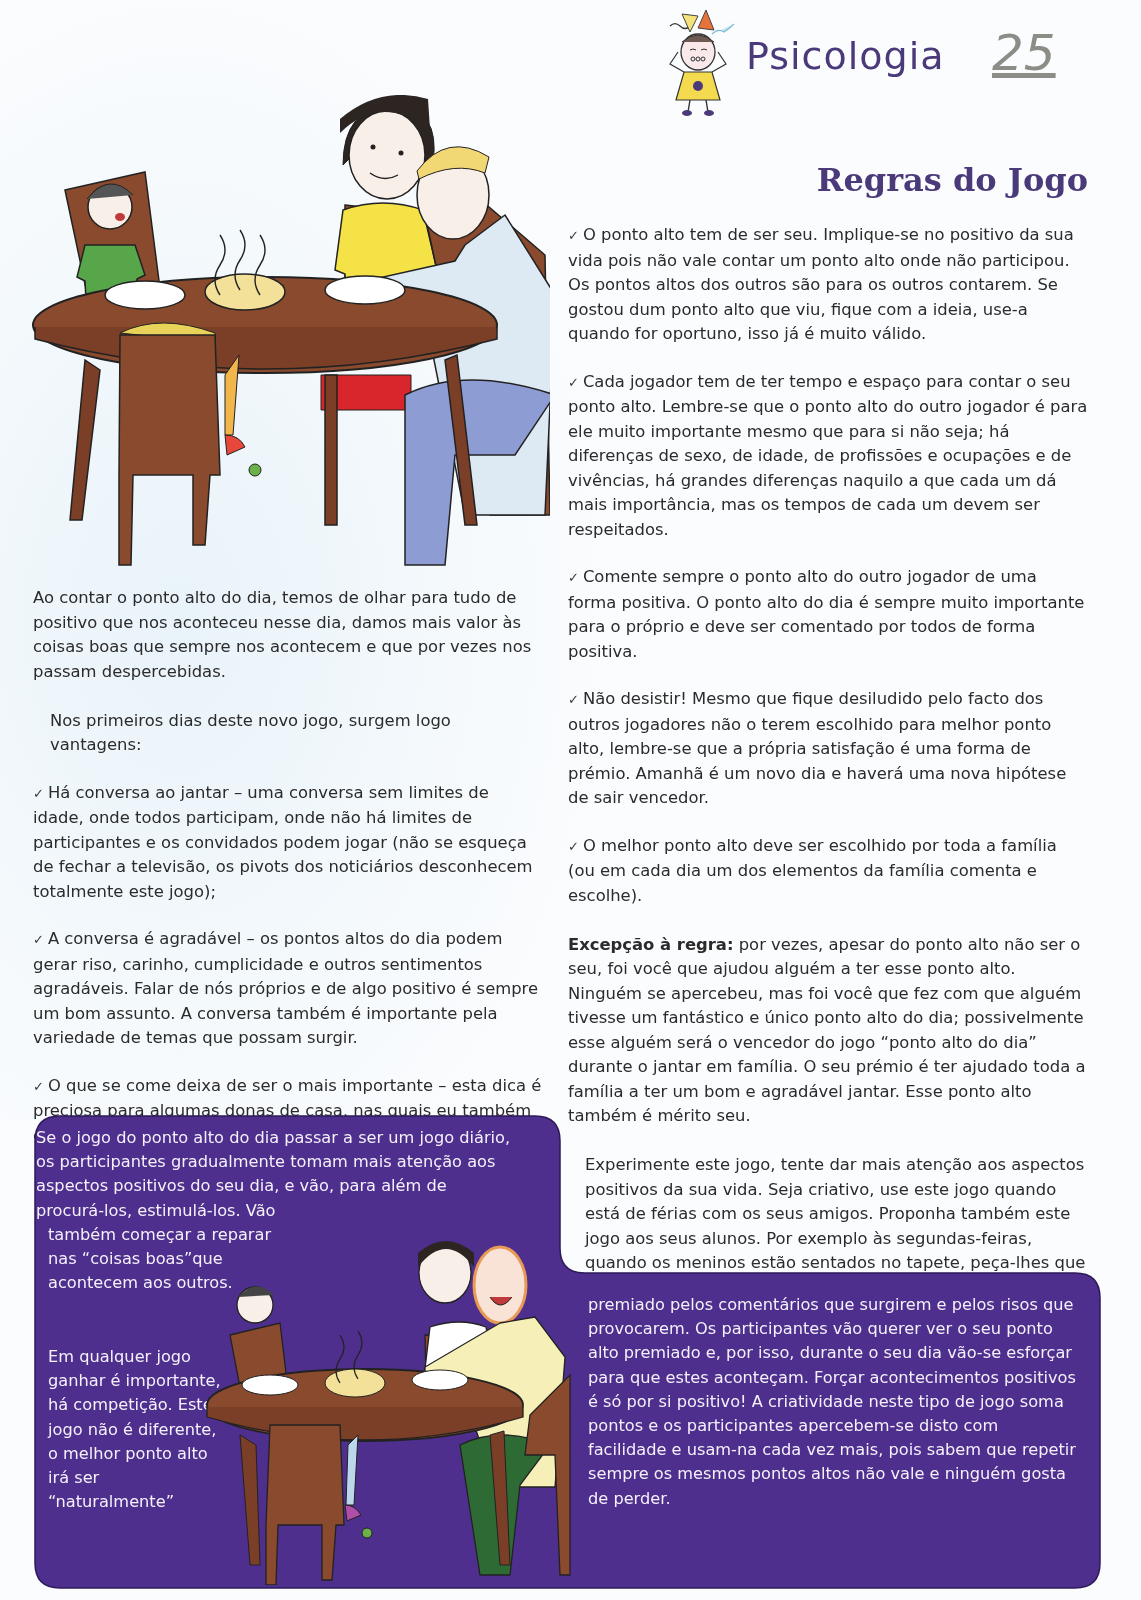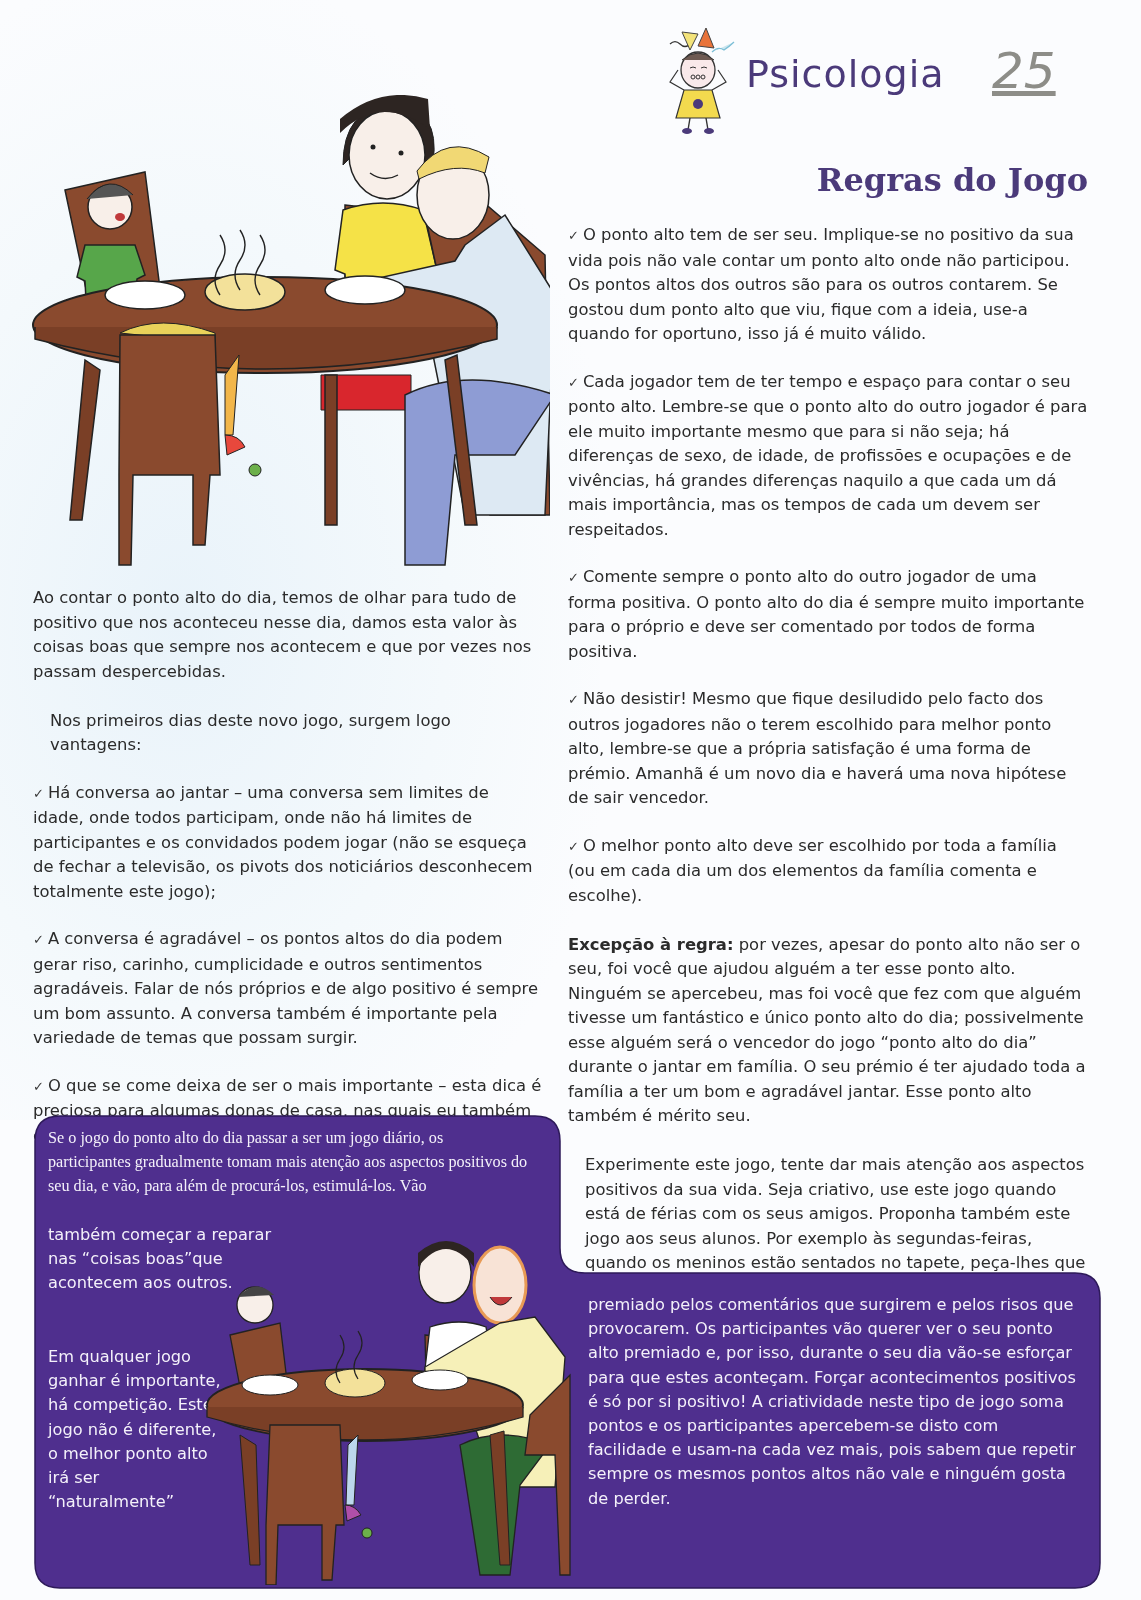--- a/index.html
+++ b/index.html
@@ -9,21 +9,21 @@
     background: #fbfcfe;
     font-family: "DejaVu Sans", sans-serif;
     color: #2a2a2a;
     overflow: hidden;
   }
   .bg-wash {
     position: absolute; left: 0; top: 0; width: 600px; height: 1120px;
     background: radial-gradient(ellipse at 30% 55%, #e9f3fa 0%, #f4f9fc 45%, rgba(255,255,255,0) 75%);
   }
   
-  .header { position: absolute; left: 660px; top: 24px; width: 460px; height: 110px; }
+  .header { position: absolute; left: 660px; top: 6px; width: 460px; height: 110px; }
   .mascot { position: absolute; left: 0; top: 0; width: 80px; height: 110px; }
   .section-title {
     position: absolute; left: 86px; top: 28px;
     font-family: "DejaVu Sans", sans-serif;
     font-size: 38px; color: #4b3a7a; letter-spacing: 1px;
   }
   .page-number {
     position: absolute; left: 332px; top: 18px;
     font-family: "DejaVu Sans", sans-serif;
     font-style: italic; font-size: 50px; color: #8d8d88; text-decoration: underline;
@@ -46,21 +46,21 @@
   .bullet { display: block; margin-top: 23px; }
   .check { color: #3a3a3a; font-size: 13px; margin-right: 4px; }
   .bold { font-weight: bold; }
   
   .purple-box { position: absolute; left: 0; top: 0; width: 1141px; height: 1600px; pointer-events: none; }
   .purple-text {
     position: absolute; color: #f4f1fa;
     font-family: "DejaVu Sans", sans-serif;
     font-size: 16.2px; line-height: 24.2px;
   }
-  .purple-left-top { left: 48px; top: 1126px; width: 480px; font-family: Liberation Serif, serif; }
+  .purple-left-top { left: 36px; top: 1126px; width: 480px; }
   .purple-left-narrow { left: 48px; top: 1223px; width: 240px; }
   .purple-left-bottom { left: 48px; top: 1345px; width: 180px; }
   .purple-right { left: 588px; top: 1293px; width: 490px; }
   .illustration-bottom { position: absolute; left: 200px; top: 1225px; width: 395px; height: 360px; }
 </style>
 </head>
 <body>
 
 <div class="bg-wash"></div>
 
@@ -122,21 +122,21 @@
   <path d="M195 140 q10 15 0 30 q-10 15 0 30 M215 135 q10 15 0 30 q-10 15 0 30 M235 140 q10 15 0 30 q-10 15 0 30" stroke="#222" fill="none" stroke-width="1.4"></path>
 
   <path d="M95 238 q40 -20 95 0 l0 10 z" fill="#e9d25a" stroke="#222"></path>
   <path d="M95 240 l95 0 l5 140 l-10 0 l-5 70 l-12 0 l0 -70 l-60 0 l-2 90 l-12 0 l0 -90 z" fill="#8a4a2e" stroke="#222" stroke-width="1.5"></path>
   <path d="M200 280 l14 -20 l-6 80 l-8 0 z" fill="#f2b64a" stroke="#222"></path>
   <path d="M200 340 q14 0 20 12 l-18 8 z" fill="#e8483c" stroke="#222"></path>
   <circle cx="230" cy="375" r="6" fill="#6cb04a" stroke="#222"></circle>
 </svg>
 
 <div class="left-col text">
-  <p class="para">Ao contar o ponto alto do dia, temos de olhar para tudo de positivo que nos aconteceu nesse dia, damos esta valor às coisas boas que sempre nos acontecem e que por vezes nos passam despercebidas.</p>
+  <p class="para">Ao contar o ponto alto do dia, temos de olhar para tudo de positivo que nos aconteceu nesse dia, damos mais valor às coisas boas que sempre nos acontecem e que por vezes nos passam despercebidas.</p>
   <p class="para tight">Nos primeiros dias deste novo jogo, surgem logo vantagens:</p>
   <div>
     <span class="bullet"><span class="check">✓</span><span>Há conversa ao jantar – uma conversa sem limites de idade, onde todos participam, onde não há limites de participantes e os convidados podem jogar (não se esqueça de fechar a televisão, os pivots dos noticiários desconhecem totalmente este jogo);</span></span>
     <span class="bullet"><span class="check">✓</span><span>A conversa é agradável – os pontos altos do dia podem gerar riso, carinho, cumplicidade e outros sentimentos agradáveis. Falar de nós próprios e de algo positivo é sempre um bom assunto. A conversa também é importante pela variedade de temas que possam surgir.</span></span>
     <span class="bullet"><span class="check">✓</span><span>O que se come deixa de ser o mais importante – esta dica é preciosa para algumas donas de casa, nas quais eu também estou incluída.</span></span>
   </div>
 </div>
 
 <div class="right-col text">
   <h2 class="rules-title">Regras do Jogo</h2>

